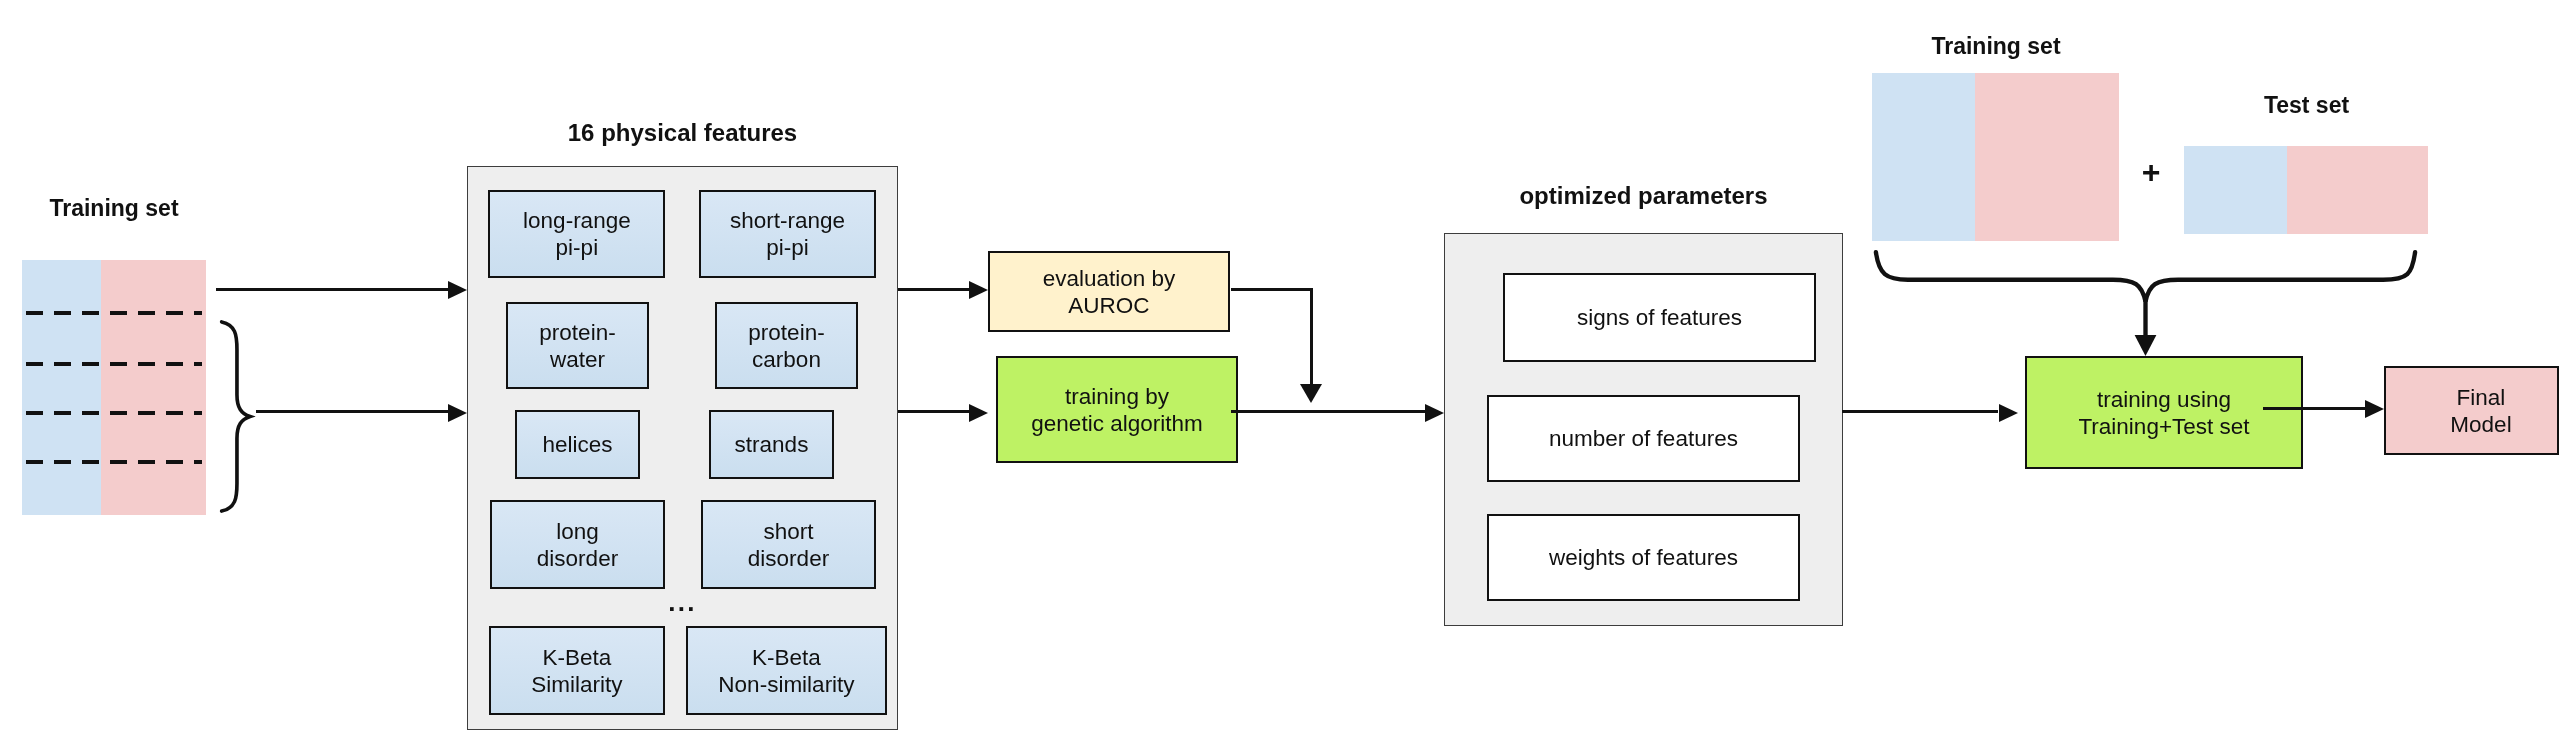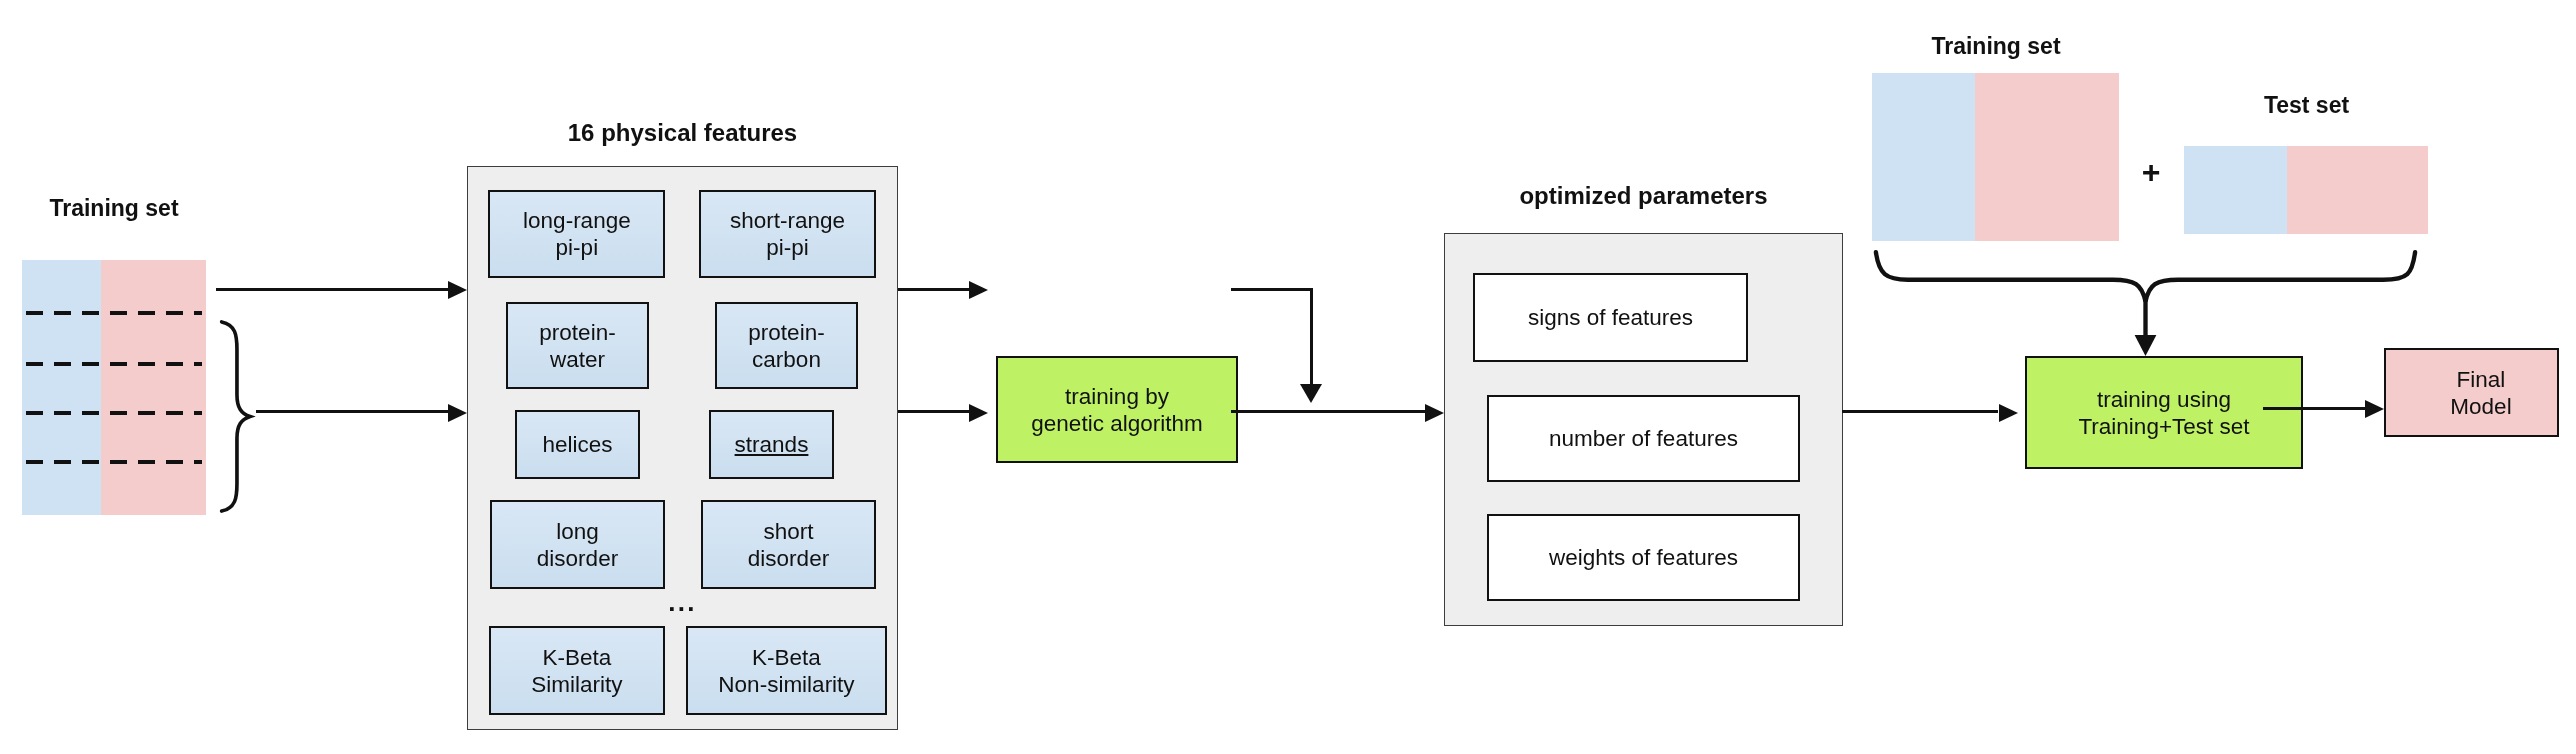--- a/index.html
+++ b/index.html
@@ -65,52 +65,54 @@
   <div class="graypanel" style="left:467px;top:166px;width:431px;height:564px;">
     <div class="box featbox" style="left:20.4px;top:23px;width:177px;height:88px;">long-range
 pi-pi</div>
     <div class="box featbox" style="left:231px;top:23px;width:177px;height:88px;">short-range
 pi-pi</div>
     <div class="box featbox" style="left:38px;top:135px;width:143px;height:87px;">protein-
 water</div>
     <div class="box featbox" style="left:247px;top:135px;width:143px;height:87px;">protein-
 carbon</div>
     <div class="box featbox" style="left:47px;top:243px;width:125px;height:69px;">helices</div>
-    <div class="box featbox" style="left:241px;top:243px;width:125px;height:69px;text-decoration:underline;">strands</div>
+    <div class="box featbox" style="left:241px;top:243px;width:125px;height:69px;">strands</div>
     <div class="box featbox" style="left:22px;top:333px;width:175px;height:89px;">long
 disorder</div>
     <div class="box featbox" style="left:233px;top:333px;width:175px;height:89px;">short
 disorder</div>
     <div class="dots" style="top:420px;">...</div>
     <div class="box featbox" style="left:21px;top:459px;width:176px;height:89px;">K-Beta
 Similarity</div>
     <div class="box featbox" style="left:218px;top:459px;width:201px;height:89px;">K-Beta
 Non-similarity</div>
   </div>
 
   <div class="hline" style="left:898px;top:288px;width:71px;"></div>
   <div class="head-r" style="left:969px;top:281px;"></div>
   <div class="hline" style="left:898px;top:410px;width:71px;"></div>
   <div class="head-r" style="left:969px;top:404px;"></div>
 
+  <div class="box creambox" style="left:988px;top:251px;width:242px;height:81px;">evaluation by
+AUROC</div>
 
   <div class="box medblue" style="left:988px;top:356px;width:242px;height:107px;">training by
 genetic algorithm</div>
 
   <div class="hline" style="left:1231px;top:288px;width:82px;"></div>
   <div class="vline" style="left:1310px;top:288px;height:96px;"></div>
   <div class="head-d" style="left:1300px;top:384px;"></div>
 
   <div class="hline" style="left:1231px;top:410px;width:194px;"></div>
   <div class="head-r" style="left:1425px;top:404px;"></div>
 
   <div class="lbl" style="left:1444px;top:182px;width:399px;font-size:24px;">optimized parameters</div>
 
   <div class="graypanel" style="left:1444px;top:233px;width:399px;height:393px;">
-    <div class="box whitebox" style="left:28px;top:39px;width:275px;height:89px;text-align:right;">signs of features</div>
+    <div class="box whitebox" style="left:58px;top:39px;width:313px;height:89px;text-align:right;">signs of features</div>
     <div class="box whitebox" style="left:42px;top:280px;width:313px;height:87px;">weights of features</div>
     <div class="box whitebox" style="left:42px;top:161px;width:313px;height:87px;">number of features</div>
   </div>
 
   <div class="hline" style="left:1842px;top:410px;width:156px;"></div>
   <div class="head-r" style="left:1999px;top:404px;"></div>
 
   <div class="lbl" style="left:1887px;top:33px;width:218px;font-size:23px;">Training set</div>
 
   <div class="stripe" style="left:1872px;top:73px;width:247px;height:168px;">
@@ -132,17 +134,17 @@
     <path d="M375,70 L375,120" fill="none" stroke="#111" stroke-width="6"></path>
     <polygon points="360,118 390,118 375,147" fill="#111"></polygon>
   </svg>
 
   <div class="box medblue" style="left:2017px;top:356px;width:278px;height:113px;">training using
 Training+Test set</div>
 
   <div class="hline" style="left:2263px;top:407px;width:102px;"></div>
   <div class="head-r" style="left:2365px;top:400px;"></div>
 
-  <div class="box pinkbox" style="left:2384px;top:348px;width:175px;height:89px;padding-left:19px;">Final
+  <div class="box pinkbox" style="left:2384px;top:366px;width:175px;height:89px;padding-left:19px;">Final
 Model</div>
 
 </div>
 
 
 </body></html>

